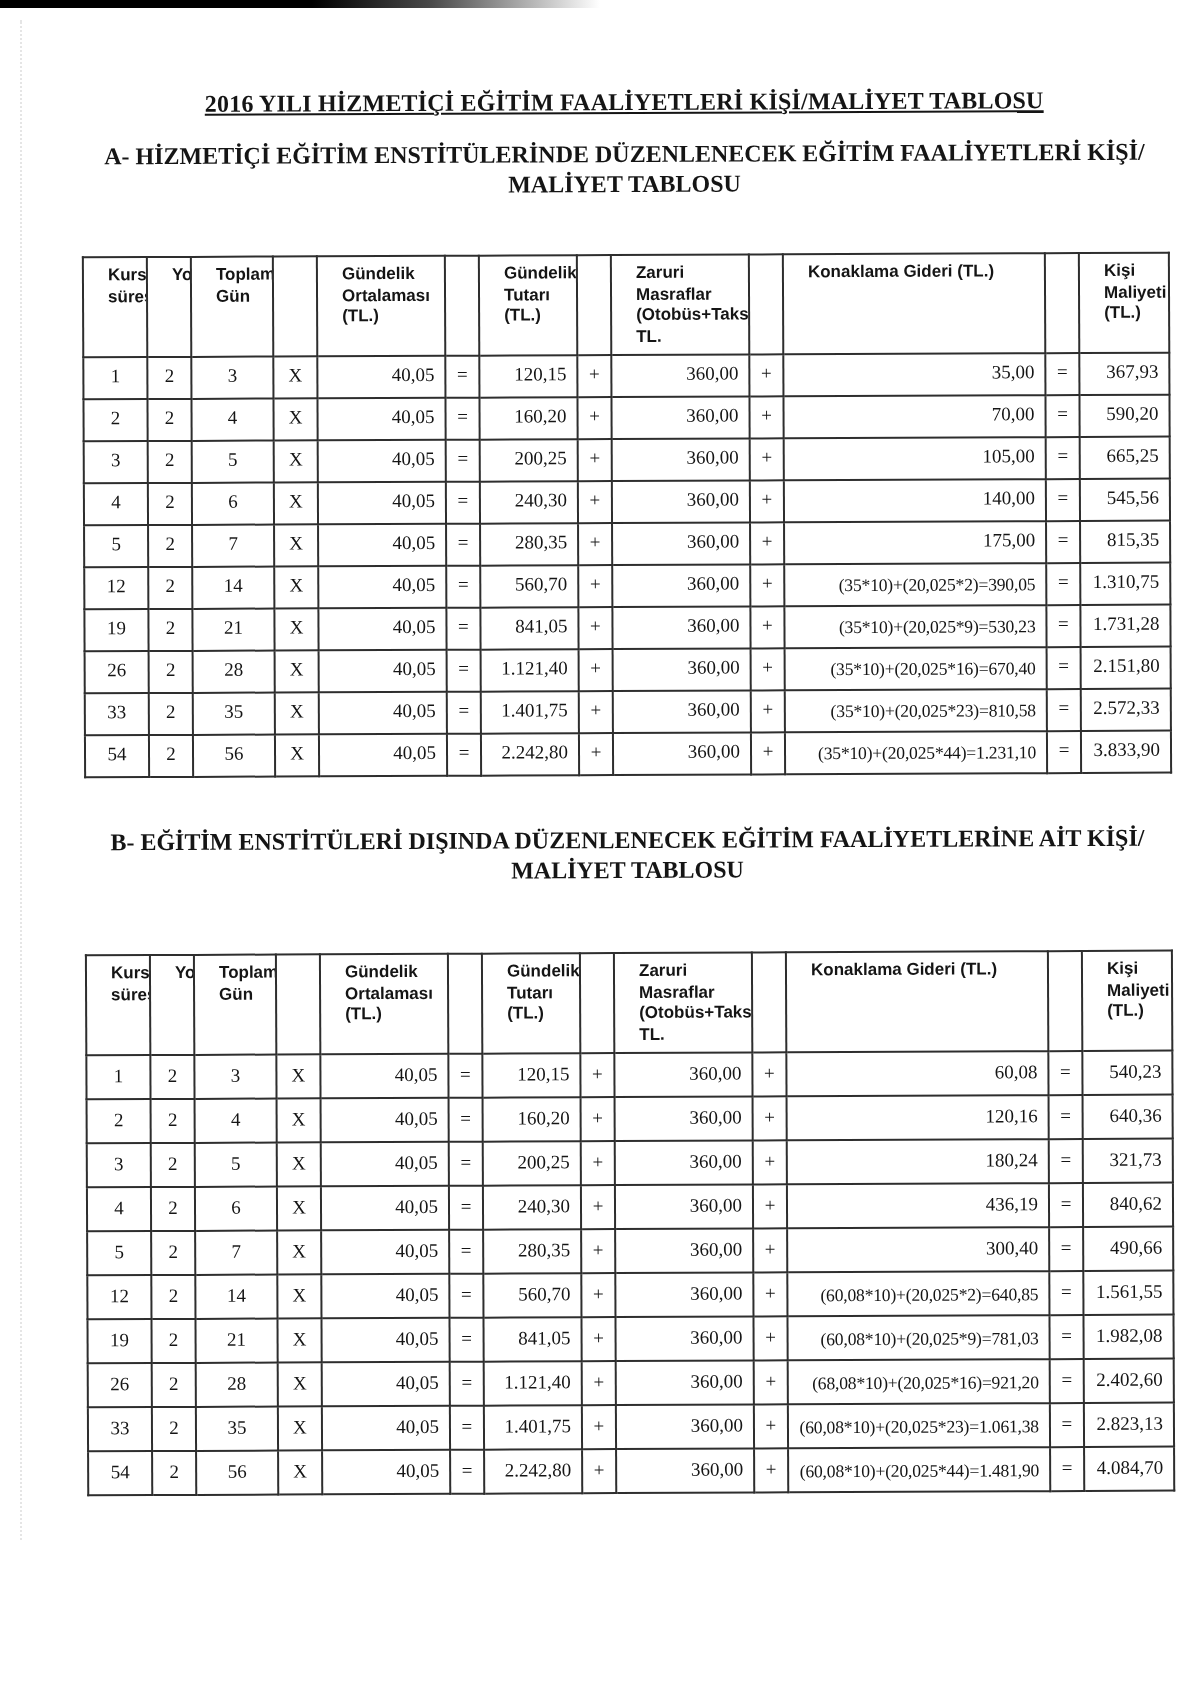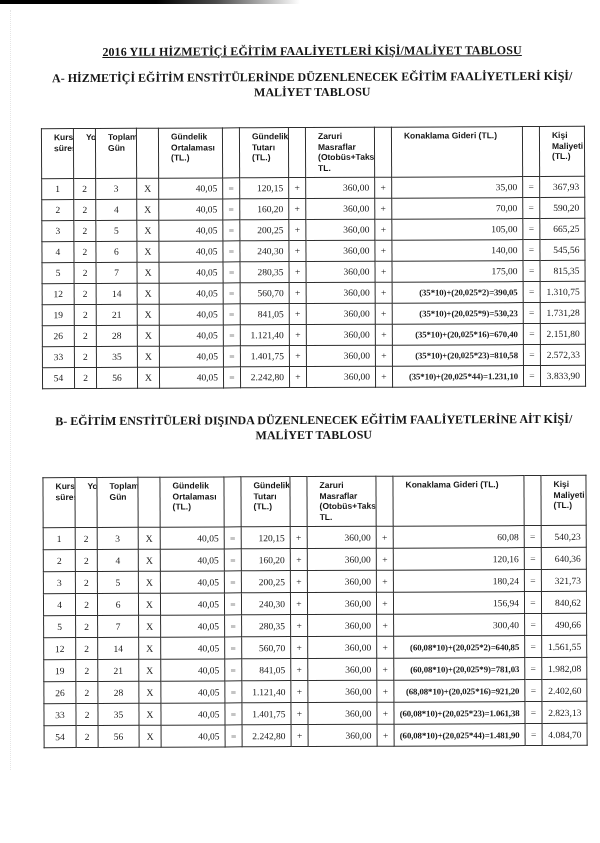--- a/index.html
+++ b/index.html
@@ -64,21 +64,21 @@
   td {
     font-size:9.5px;
     height:20px;
     text-align:center;
     padding:0 2px;
     white-space:nowrap;
     vertical-align:middle;
   }
   .tableB td { height:21px; }
   td.num { text-align:right; padding-right:5px; }
-  td.formula { font-size:8.8px; letter-spacing:-0.1px;font-weight:bold; }
+  td.formula { font-size:8.8px; letter-spacing:-0.1px; }
   col.w0{width:32px} col.w1{width:22px} col.w2{width:41px} col.w3{width:22px}
   col.w4{width:64px} col.w5{width:17px} col.w6{width:49px} col.w7{width:17px}
   col.w8{width:69px} col.w9{width:17px} col.w10{width:131px} col.w11{width:17px}
   col.w12{width:45px}
 </style>
 </head>
 <body>
 
 <div class="scanbar"></div>
 <div class="scan-edge"></div>
@@ -358,21 +358,21 @@
           <td>4</td>
           <td>2</td>
           <td>6</td>
           <td>X</td>
           <td class="num">40,05</td>
           <td>=</td>
           <td class="num">240,30</td>
           <td>+</td>
           <td class="num">360,00</td>
           <td>+</td>
-          <td class="num">156,94</td>
+          <td class="num">436,19</td>
           <td>=</td>
           <td class="num">840,62</td>
         </tr>
         <tr>
           <td>5</td>
           <td>2</td>
           <td>7</td>
           <td>X</td>
           <td class="num">40,05</td>
           <td>=</td>

